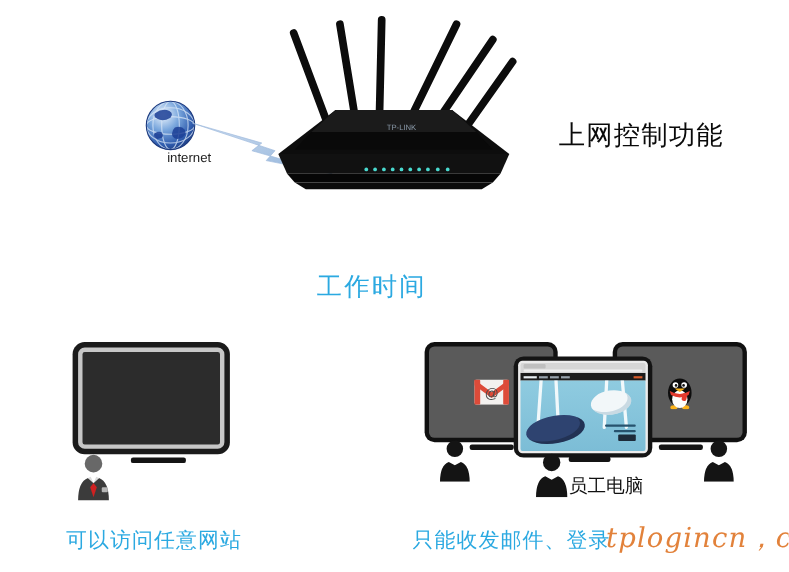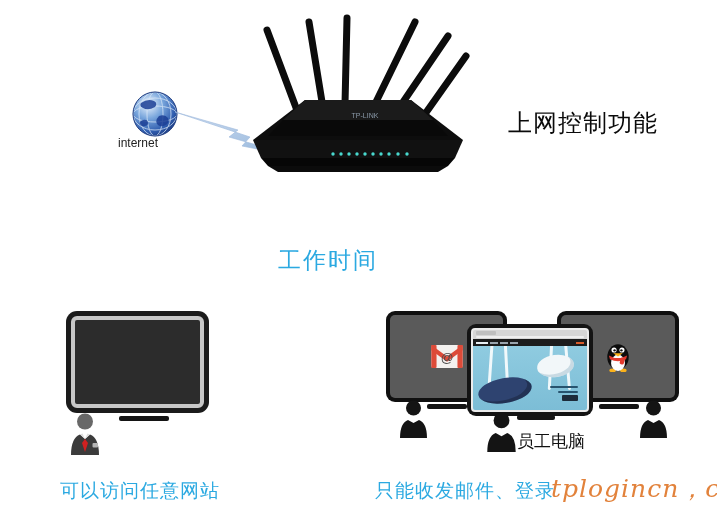--- a/index.html
+++ b/index.html
@@ -7,21 +7,21 @@
     position:relative;width:717px;height:520px;background:#ffffff;overflow:hidden;
     font-family:"Liberation Sans",sans-serif;
   }
   .abs{position:absolute;}
 
   
   .page-title{font-size:24px;color:#0a0a0a;letter-spacing:1px;white-space:nowrap;}
   .section-title{font-size:23px;color:#2BA9E1;letter-spacing:2px;white-space:nowrap;}
   .small-label{font-size:17px;color:#111;white-space:nowrap;}
   .caption{font-size:19px;color:#2BA9E1;letter-spacing:1px;white-space:nowrap;}
-  .internet-label{font-size:12px;color:#222;text-align:left;}
+  .internet-label{font-size:12px;color:#222;text-align:right;}
   .watermark{
     font-family:"DejaVu Serif","Liberation Serif",serif;font-style:italic;
     font-size:25px;color:#e2823b;letter-spacing:1px;white-space:nowrap;
   }
 
   
   .monitor-manager{background:#1b1b1b;border-radius:11px;padding:5px;box-sizing:border-box;}
   .monitor-manager .bezel{width:100%;height:100%;border:4px solid #c7c7c7;border-radius:6px;background:#2c2c2c;box-sizing:border-box;}
   .monitor-back{background:#101010;border-radius:9px;padding:4px;box-sizing:border-box;}
   .monitor-back .screen{width:100%;height:100%;background:#5a5a5a;border-radius:5px;display:flex;align-items:center;justify-content:center;}
@@ -108,21 +108,21 @@
         <circle cx="130" cy="146" r="1.7"></circle>
       <circle cx="138" cy="146" r="1.7"></circle>
         <circle cx="146" cy="146" r="1.7"></circle>
       <circle cx="155" cy="146" r="1.7"></circle>
         <circle cx="164" cy="146" r="1.7"></circle>
     </g>
   </svg>
 
   <div class="abs page-title" style="left:508px;top:64px;margin-top:43px;">上网控制功能</div>
 
-  <div class="abs section-title" style="left:278px;top:245px;">工作时间</div>
+  <div class="abs section-title" style="left:288px;top:245px;">工作时间</div>
 
   <div class="abs monitor-manager" style="left:66px;top:311px;width:143px;height:102px;">
     <div class="bezel"></div>
   </div>
   <div class="stand" style="left:119px;top:416px;width:50px;"></div>
 
   <svg class="abs" style="left:69px;top:412px;" width="33" height="43" viewBox="0 0 33 43">
     <circle cx="16" cy="9.5" r="8" fill="#686868"></circle>
     <path d="M2,43 Q2,26 11,22.5 L16,27 L21,22.5 Q30,26 30,43 Z" fill="#3b3b3b"></path>
     <polygon points="11,22.5 16,27 13.5,21.5" fill="#dddddd"></polygon>

